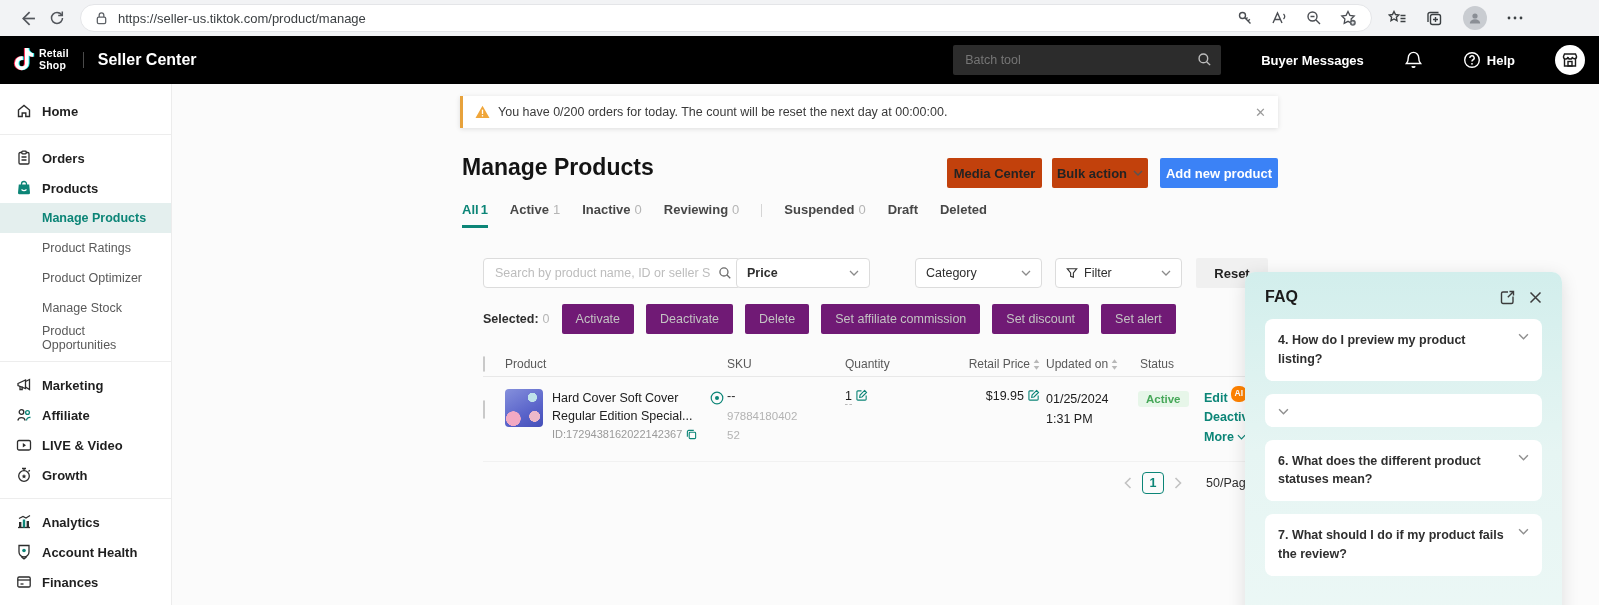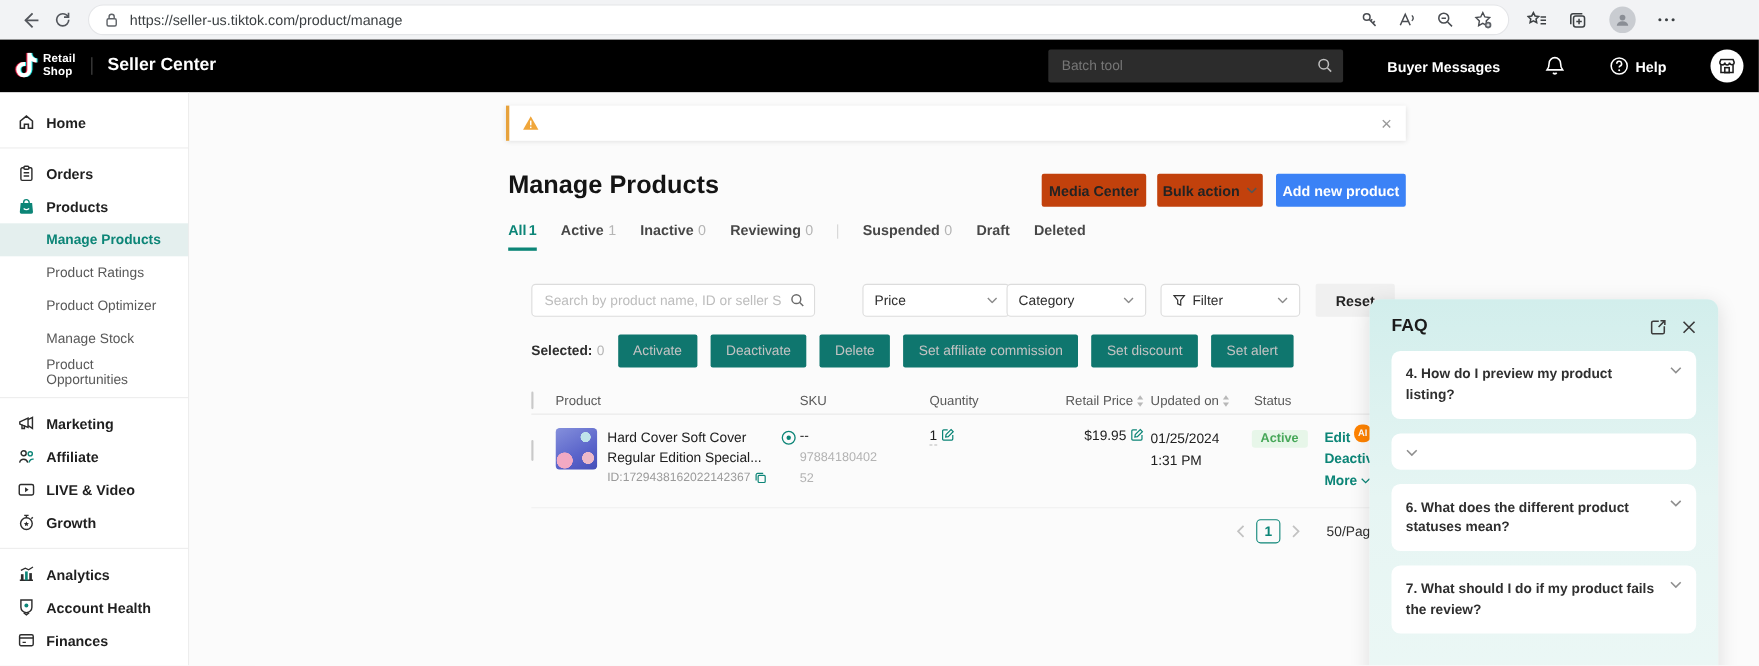--- a/index.html
+++ b/index.html
@@ -69,21 +69,21 @@
   .f-search-icon { position:absolute; right:9px; top:8px; color:#6b6b6b; }
   .select { position:absolute; top:174px; height:30px; border:1px solid #dcdcdc; border-radius:4px; background:#fff; display:flex; align-items:center; padding:0 10px; font-size:12.5px; color:#2e2e2e; cursor:pointer; }
   .select .lbl { flex:1; }
   .select .chev { color:#8b8b8b; }
   .reset-btn { position:absolute; left:1024px; top:174px; width:72px; height:30px; background:#f0f0f0; border-radius:2px; font-size:13px; font-weight:600; color:#232323; display:flex; align-items:center; justify-content:center; cursor:pointer; }
 
   
   .selected-row { position:absolute; left:311px; top:220px; display:flex; align-items:center; gap:12px; }
   .sel-label { font-size:12.5px; font-weight:600; color:#2e2e2e; }
   .sel-count { font-size:12.5px; color:#b5b5b5; margin-left:-8px; }
-  .dis-btn { height:30px; padding:0 14px; background:#0f766e; color:#c3c3c3; font-size:12.5px; border-radius:2px; display:flex; align-items:center; cursor:not-allowed; }
+  .dis-btn { height:30px; padding:0 14px; background:#701a75; color:#c3c3c3; font-size:12.5px; border-radius:2px; display:flex; align-items:center; cursor:not-allowed; }
 
   
   .tbl { position:absolute; left:311px; top:268px; width:795px; }
   .tbl-grid { display:grid; grid-template-columns:22px 222px 118px 95px 100px 92px 72px 1fr; }
   .tbl-head { height:25px; border-bottom:1px solid #e8e8e8; align-items:center; font-size:12px; color:#595959; }
   .th { display:flex; align-items:center; gap:3px; }
   .th.right { justify-content:flex-end; }
   .th.pad { padding-left:6px; }
   .sort-ico { color:#b8b8b8; }
   .chk { width:15px; height:15px; border:1px solid #c9c9c9; border-radius:3px; background:#fff; cursor:pointer; }
@@ -374,20 +374,21 @@
   <div class="content">
 
     <div class="banner">
       <span>
         <svg width="15" height="14" viewBox="0 0 16 15">
             <path d="M8 .8 L15.5 14 H.5 z" fill="#f0a63a"></path>
             <rect x="7.3" y="5" width="1.4" height="4.6" fill="#fff"></rect>
             <rect x="7.3" y="10.8" width="1.4" height="1.5" fill="#fff"></rect>
           </svg>
       </span>
+      <span class="banner-text">You have 0/200 orders for today. The count will be reset the next day at 00:00:00.</span>
       <span class="banner-close">✕</span>
     </div>
 
     <div class="page-title">Manage Products</div>
     <div class="head-btn btn-gray" style="left:775px;width:95px;">
       <span>Media Center</span>
     </div>
     <div class="head-btn btn-gray" style="left:880px;width:96px;">
       <span>Bulk action</span>
       <svg width="10" height="6" viewBox="0 0 10 6" fill="none" stroke="#555" stroke-width="1.4">
@@ -430,21 +431,21 @@
 
     <div class="search-wrap">
       <input class="f-search" placeholder="Search by product name, ID or seller SKU" style="">
       <span class="f-search-icon">
         <svg width="14" height="14" viewBox="0 0 16 16" fill="none" stroke="currentColor" stroke-width="1.5">
             <circle cx="6.8" cy="6.8" r="4.6"></circle>
             <path d="M10.3 10.3 L14 14"></path>
           </svg>
       </span>
     </div>
-    <div class="select" style="left:612px;width:134px;">
+    <div class="select" style="left:564px;width:134px;font-weight:bold;">
       <span class="lbl">Price</span>
       <svg class="chev" width="10" height="6" viewBox="0 0 10 6" fill="none" stroke="currentColor" stroke-width="1.3">
           <path d="M1 1 L5 5 L9 1"></path>
         </svg>
     </div>
     <div class="select" style="left:743px;width:127px;">
       <span class="lbl">Category</span>
       <svg class="chev" width="10" height="6" viewBox="0 0 10 6" fill="none" stroke="currentColor" stroke-width="1.3">
           <path d="M1 1 L5 5 L9 1"></path>
         </svg>

